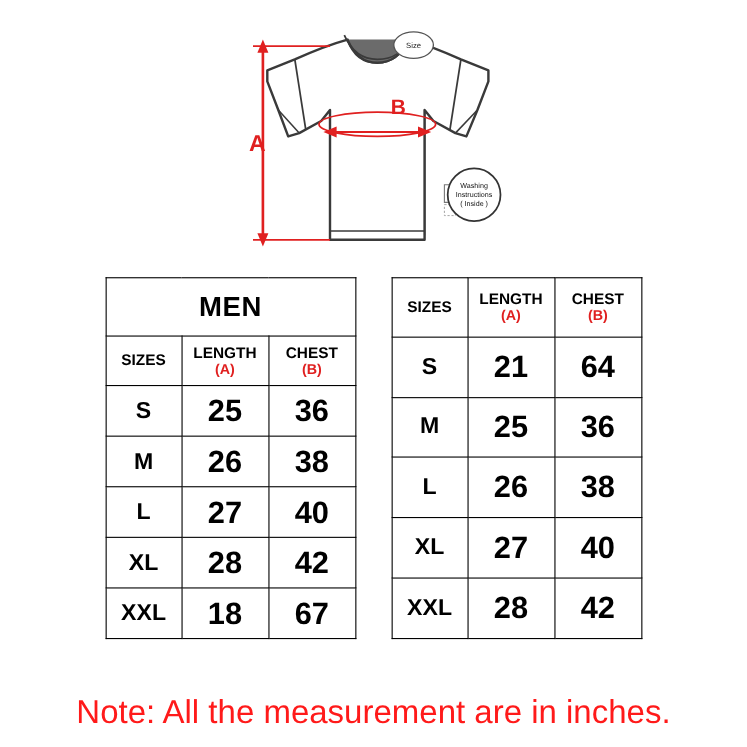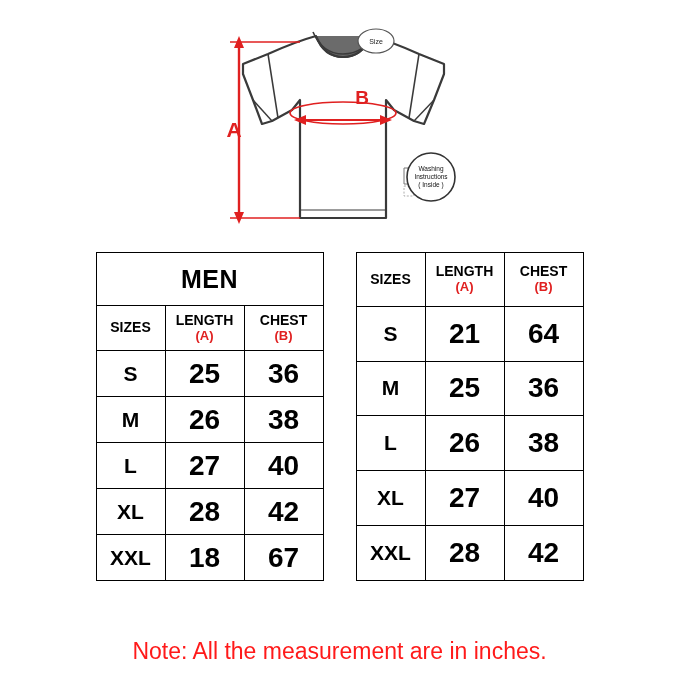--- a/index.html
+++ b/index.html
@@ -82,21 +82,21 @@
   .col-chest { width: 78px; margin-top: 48px; }
 
   
   #note {
     position: absolute;
     left: 0;
     bottom: 14px;
     width: 679px;
     text-align: center;
     color: #ff1a1a;
-    font-size: 23px;
+    font-size: 30px;
     font-family: "Liberation Sans", sans-serif;
   }
 </style>
 </head>
 <body>
 
 <div id="diagram">
   <svg width="679" height="240" viewBox="0 0 679 240" xmlns="http://www.w3.org/2000/svg">
 
     <g>

